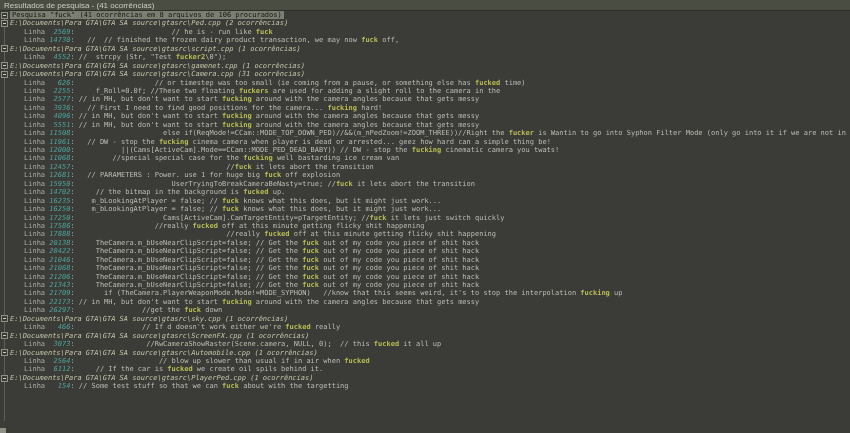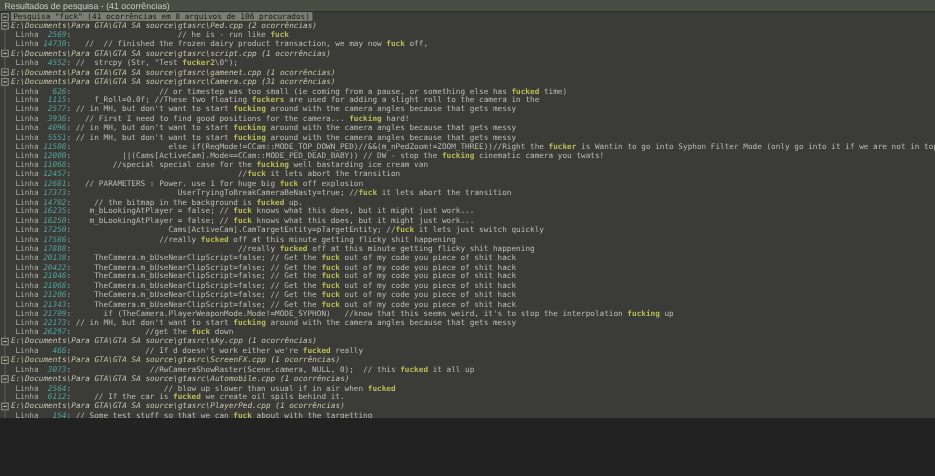--- a/index.html
+++ b/index.html
@@ -1,25 +1,25 @@
 <!DOCTYPE html>
 <html style="--c-panel-bg: #3b3b38; --c-titlebar-bg: #4a4d42; --c-titlebar-text: #c9ccbe; --c-text: #bcbdb2; --c-line-number: #4fa39b; --c-file-path: #c6c6aa; --c-match: #b9be55; --c-selection-bg: #7b7e72; --c-selection-text: #15180f; --c-tree-line: #5f5f59;"><head>
 <meta charset="utf-8">
 <style>
   html,body{margin:0;padding:0;background:#222;}
-  .window{position:relative;width:850px;height:380px;background:var(--c-panel-bg,#3b3b38);overflow:hidden;
+  .window{position:relative;width:850px;height:433px;background:var(--c-panel-bg,#3b3b38);overflow:hidden;
           font-family:"DejaVu Sans Mono",monospace;font-size:7px;}
   .titlebar{height:11px;line-height:11px;background:var(--c-titlebar-bg,#4a4d42);color:var(--c-titlebar-text,#c9ccbe);
             font-family:"Liberation Sans",sans-serif;font-size:8px;padding-left:4px;box-sizing:border-box;
             border-bottom:1px solid #2e2e2b;}
   .content{position:relative;height:422px;overflow:hidden;}
   .vline{position:absolute;left:4px;top:4px;width:1px;height:406px;background:var(--c-tree-line,#5f5f59);}
   .row{position:relative;height:8.44px;line-height:8.44px;white-space:pre;overflow:hidden;color:var(--c-text,#bcbdb2);}
   .indent-file{padding-left:10px;}
-  .indent-line{padding-left:14px;}
+  .indent-line{padding-left:24px;}
   .exp{position:absolute;left:1px;top:0.7px;width:7px;height:7px;box-sizing:border-box;
        border:1px solid #8f9287;background:var(--c-panel-bg,#3b3b38);}
   .exp::after{content:"";position:absolute;left:1px;top:2px;width:3px;height:1px;background:#c9cbbf;}
   .sel{display:inline-block;background:var(--c-selection-bg,#7b7e72);color:var(--c-selection-text,#15180f);padding:0 2px;}
   .path{font-style:italic;color:var(--c-file-path,#c6c6aa);}
   .lbl{color:#a9aba0;}
   .num{color:var(--c-line-number,#4fa39b);font-style:italic;}
   .code{color:var(--c-text,#bcbdb2);}
   .match{color:var(--c-match,#b9be55);font-weight:bold;}
   .grip{position:absolute;left:0;bottom:0;width:6px;height:5px;background:#8f9186;}
@@ -36,31 +36,32 @@
     <div id="rows">
         <div class="row indent-file"><span class="exp"></span><span class="sel">Pesquisa "fuck" (41 ocorrências em 8 arquivos de 106 procurados)</span></div>
         <div class="row indent-file"><span class="exp"></span><span class="path">E:\Documents\Para GTA\GTA SA source\gtasrc\Ped.cpp (2 ocorrências)</span></div>
         <div class="row indent-line"><span class="lbl">Linha</span><span class="num">  2569</span><span class="lbl">:</span><span class="code">                       // he is - run like <span class="match">fuck</span></span></div>
         <div class="row indent-line"><span class="lbl">Linha</span><span class="num"> 14730</span><span class="lbl">:</span><span class="code">   //  // finished the frozen dairy product transaction, we may now <span class="match">fuck</span> off,</span></div>
         <div class="row indent-file"><span class="exp"></span><span class="path">E:\Documents\Para GTA\GTA SA source\gtasrc\script.cpp (1 ocorrências)</span></div>
         <div class="row indent-line"><span class="lbl">Linha</span><span class="num">  4552</span><span class="lbl">:</span><span class="code"> //  strcpy (Str, "Test <span class="match">fucker2</span>\0");</span></div>
         <div class="row indent-file"><span class="exp"></span><span class="path">E:\Documents\Para GTA\GTA SA source\gtasrc\gamenet.cpp (1 ocorrências)</span></div>
         <div class="row indent-file"><span class="exp"></span><span class="path">E:\Documents\Para GTA\GTA SA source\gtasrc\Camera.cpp (31 ocorrências)</span></div>
         <div class="row indent-line"><span class="lbl">Linha</span><span class="num">   626</span><span class="lbl">:</span><span class="code">                   // or timestep was too small (ie coming from a pause, or something else has <span class="match">fucked</span> time)</span></div>
-        <div class="row indent-line"><span class="lbl">Linha</span><span class="num">  1115</span><span class="lbl">:</span><span class="code">     f_Roll=0.0f; //These two floating <span class="match">fuckers</span> are used for adding a slight roll to the camera in the</span></div>
+        <div class="row indent-line"><span class="lbl">Linha</span><span class="num">  2255</span><span class="lbl">:</span><span class="code">     f_Roll=0.0f; //These two floating <span class="match">fuckers</span> are used for adding a slight roll to the camera in the</span></div>
         <div class="row indent-line"><span class="lbl">Linha</span><span class="num">  2577</span><span class="lbl">:</span><span class="code"> // in MH, but don't want to start <span class="match">fucking</span> around with the camera angles because that gets messy</span></div>
         <div class="row indent-line"><span class="lbl">Linha</span><span class="num">  3936</span><span class="lbl">:</span><span class="code">   // First I need to find good positions for the camera... <span class="match">fucking</span> hard!</span></div>
         <div class="row indent-line"><span class="lbl">Linha</span><span class="num">  4096</span><span class="lbl">:</span><span class="code"> // in MH, but don't want to start <span class="match">fucking</span> around with the camera angles because that gets messy</span></div>
         <div class="row indent-line"><span class="lbl">Linha</span><span class="num">  5551</span><span class="lbl">:</span><span class="code"> // in MH, but don't want to start <span class="match">fucking</span> around with the camera angles because that gets messy</span></div>
         <div class="row indent-line"><span class="lbl">Linha</span><span class="num"> 11508</span><span class="lbl">:</span><span class="code">                     else if(ReqMode!=CCam::MODE_TOP_DOWN_PED)//&amp;&amp;(m_nPedZoom!=ZOOM_THREE))//Right the <span class="match">fucker</span> is Wantin to go into Syphon Filter Mode (only go into it if we are not in top down mode</span></div>
+        <div class="row indent-line"><span class="lbl">Linha</span><span class="num"> 11961</span><span class="lbl">:</span><span class="code">   // DW - stop the <span class="match">fucking</span> cinema camera when player is dead or arrested... geez how hard can a simple thing be!</span></div>
         <div class="row indent-line"><span class="lbl">Linha</span><span class="num"> 12000</span><span class="lbl">:</span><span class="code">           ||(Cams[ActiveCam].Mode==CCam::MODE_PED_DEAD_BABY)) // DW - stop the <span class="match">fucking</span> cinematic camera you twats!</span></div>
         <div class="row indent-line"><span class="lbl">Linha</span><span class="num"> 11068</span><span class="lbl">:</span><span class="code">         //special special case for the <span class="match">fucking</span> well bastarding ice cream van</span></div>
         <div class="row indent-line"><span class="lbl">Linha</span><span class="num"> 12457</span><span class="lbl">:</span><span class="code">                                    //<span class="match">fuck</span> it lets abort the transition</span></div>
         <div class="row indent-line"><span class="lbl">Linha</span><span class="num"> 12681</span><span class="lbl">:</span><span class="code">   // PARAMETERS : Power. use 1 for huge big <span class="match">fuck</span> off explosion</span></div>
-        <div class="row indent-line"><span class="lbl">Linha</span><span class="num"> 17373</span><span class="lbl">:</span><span class="code">                       UserTryingToBreakCameraBeNasty=true; //<span class="match">fuck</span> it lets abort the transition</span></div>
+        <div class="row indent-line"><span class="lbl">Linha</span><span class="num"> 15950</span><span class="lbl">:</span><span class="code">                       UserTryingToBreakCameraBeNasty=true; //<span class="match">fuck</span> it lets abort the transition</span></div>
         <div class="row indent-line"><span class="lbl">Linha</span><span class="num"> 14702</span><span class="lbl">:</span><span class="code">     // the bitmap in the background is <span class="match">fucked</span> up.</span></div>
         <div class="row indent-line"><span class="lbl">Linha</span><span class="num"> 16235</span><span class="lbl">:</span><span class="code">    m_bLookingAtPlayer = false; // <span class="match">fuck</span> knows what this does, but it might just work...</span></div>
         <div class="row indent-line"><span class="lbl">Linha</span><span class="num"> 16250</span><span class="lbl">:</span><span class="code">    m_bLookingAtPlayer = false; // <span class="match">fuck</span> knows what this does, but it might just work...</span></div>
         <div class="row indent-line"><span class="lbl">Linha</span><span class="num"> 17250</span><span class="lbl">:</span><span class="code">                     Cams[ActiveCam].CamTargetEntity=pTargetEntity; //<span class="match">fuck</span> it lets just switch quickly</span></div>
         <div class="row indent-line"><span class="lbl">Linha</span><span class="num"> 17586</span><span class="lbl">:</span><span class="code">                   //really <span class="match">fucked</span> off at this minute getting flicky shit happening</span></div>
         <div class="row indent-line"><span class="lbl">Linha</span><span class="num"> 17888</span><span class="lbl">:</span><span class="code">                                    //really <span class="match">fucked</span> off at this minute getting flicky shit happening</span></div>
         <div class="row indent-line"><span class="lbl">Linha</span><span class="num"> 20138</span><span class="lbl">:</span><span class="code">     TheCamera.m_bUseNearClipScript=false; // Get the <span class="match">fuck</span> out of my code you piece of shit hack</span></div>
         <div class="row indent-line"><span class="lbl">Linha</span><span class="num"> 20422</span><span class="lbl">:</span><span class="code">     TheCamera.m_bUseNearClipScript=false; // Get the <span class="match">fuck</span> out of my code you piece of shit hack</span></div>
         <div class="row indent-line"><span class="lbl">Linha</span><span class="num"> 21046</span><span class="lbl">:</span><span class="code">     TheCamera.m_bUseNearClipScript=false; // Get the <span class="match">fuck</span> out of my code you piece of shit hack</span></div>
         <div class="row indent-line"><span class="lbl">Linha</span><span class="num"> 21068</span><span class="lbl">:</span><span class="code">     TheCamera.m_bUseNearClipScript=false; // Get the <span class="match">fuck</span> out of my code you piece of shit hack</span></div>

